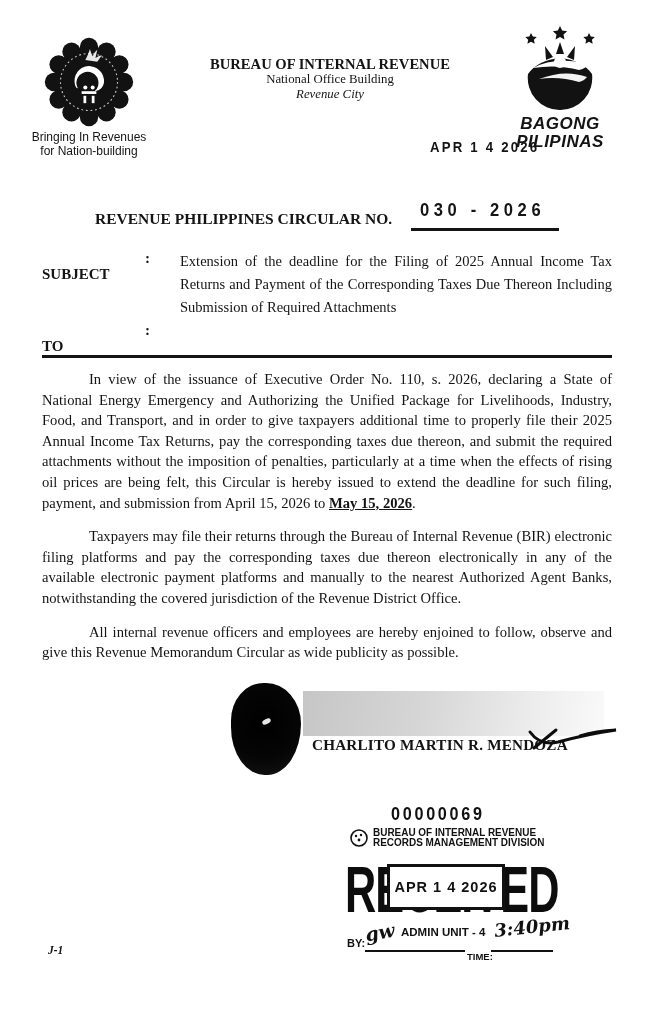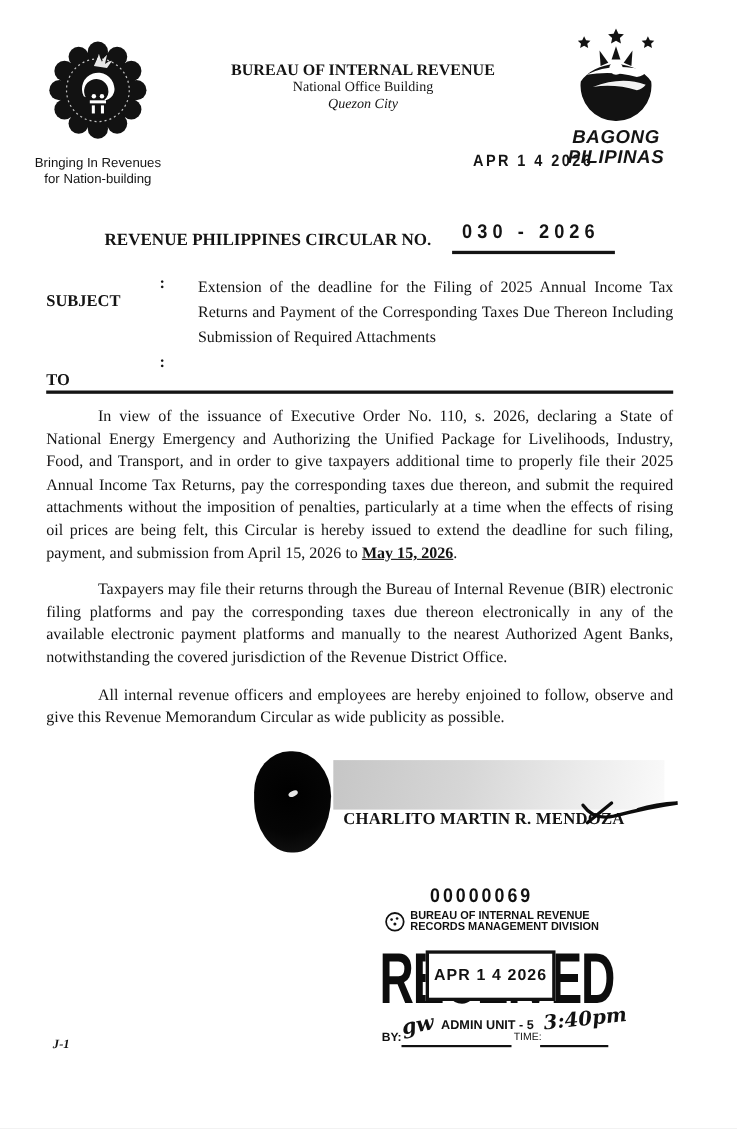--- a/index.html
+++ b/index.html
@@ -6,21 +6,21 @@
   .page{
     position:relative; width:670px; height:1026px; margin:0 auto;
     background:#fff; color:#141414; overflow:hidden;
     font-family:"Liberation Serif",serif;
   }
   .abs{position:absolute;}
 
   
   .bir-logo{left:43px; top:36px; width:92px; height:92px;}
   .tagline{left:14px; top:130px; width:150px; text-align:center;
-    font-family:"Liberation Sans",sans-serif; font-size:12px; line-height:14px; font-weight:500;margin-top:11px;}
+    font-family:"Liberation Sans",sans-serif; font-size:12px; line-height:14px; font-weight:500;}
   .center-head{left:165px; top:56px; width:330px; text-align:center;}
   .center-head .h1{font-size:12.8px; line-height:15px;}
   .center-head .h3{font-size:14.6px; line-height:16px; font-weight:bold;}
   .center-head .h4{font-size:12.8px; line-height:15px;}
   .center-head .h5{font-size:12.8px; line-height:15px; font-style:italic;}
   .bagong{left:498px; top:24px; width:124px; text-align:center;}
   .bagong-text{font-family:"Liberation Sans",sans-serif; font-weight:bold; font-style:italic;
     font-size:17px; line-height:16px; letter-spacing:.5px; margin-top:2px;}
   .head-date{left:430px; top:138px; font-family:"Liberation Sans",sans-serif;
     font-weight:bold; font-size:15px; letter-spacing:2.5px;
@@ -77,21 +77,21 @@
     white-space:nowrap; color:#0d0d0d;}
   .st-datebox{position:absolute; left:42px; top:60px; width:112px; height:40px;
     background:#fff; border:3px solid #111; z-index:3;
     display:flex; align-items:center; justify-content:center;}
   .st-datebox span{font-weight:bold; font-size:14.5px; letter-spacing:1px; white-space:nowrap;}
   .st-by{position:absolute; left:2px; top:133px; font-weight:bold; font-size:11px;}
   .st-by-value{position:absolute; left:20px; top:117px; font-family:"DejaVu Serif",serif;
     font-style:italic; font-weight:bold; font-size:19px; transform:rotate(-10deg);}
   .st-unit{position:absolute; left:56px; top:122px; font-weight:bold; font-size:11.5px;
     white-space:nowrap;}
-  .st-time-label{position:absolute; left:122px; top:133px; font-weight:normal; font-size:9.5px;}
+  .st-time-label{position:absolute; left:122px; top:147px; font-weight:bold; font-size:9.5px;}
   .st-time-value{position:absolute; left:149px; top:112px; font-family:"DejaVu Serif",serif;
     font-style:italic; font-weight:bold; font-size:18px; transform:rotate(-6deg); white-space:nowrap;}
   .st-line-by{position:absolute; left:20px; top:146px; width:100px; height:2px; background:#111;}
   .st-line-time{position:absolute; left:146px; top:146px; width:62px; height:2px; background:#111;}
 
   .page-mark{left:48px; top:944px; font-size:11.5px; font-weight:bold; font-style:italic;}
 </style>
 </head>
 <body>
 
@@ -125,21 +125,21 @@
     </svg>
   </div>
   <div class="abs tagline">
     <div>Bringing In Revenues</div>
     <div>for Nation-building</div>
   </div>
 
   <div class="abs center-head">
     <div class="h3">BUREAU OF INTERNAL REVENUE</div>
     <div class="h4">National Office Building</div>
-    <div class="h5">Quezon City</div>
+    <div class="h5">Revenue City</div>
   </div>
 
   <div class="abs bagong">
     <svg viewBox="0 0 110 86" width="110" height="86">
       <g fill="#121212">
         <path d="M55 2 l2.2 4.6 5 .6 -3.7 3.4 1 4.9 -4.5 -2.5 -4.5 2.5 1 -4.9 -3.7 -3.4 5 -.6 z"></path>
         <path d="M26 9 l1.8 3.6 4 .5 -2.9 2.7 .8 3.9 -3.7 -2 -3.6 2 .8 -3.9 -2.9 -2.7 4 -.5 z"></path>
         <path d="M84 9 l1.8 3.6 4 .5 -2.9 2.7 .8 3.9 -3.7 -2 -3.6 2 .8 -3.9 -2.9 -2.7 4 -.5 z"></path>
         <path d="M55 18 l4 12 -8 0 z"></path>
         <path d="M40 22 l8 11 -7 3 z"></path>
@@ -203,21 +203,21 @@
         <div>BUREAU OF INTERNAL REVENUE</div>
         <div>RECORDS MANAGEMENT DIVISION</div>
       </div>
     </div>
     <div class="st-received">RECEIVED</div>
     <div class="st-datebox">
       <span>APR 1 4 2026</span>
     </div>
     <div class="st-by">BY:</div>
     <div class="st-by-value">gw</div>
-    <div class="st-unit">ADMIN UNIT - 5</div>
+    <div class="st-unit">ADMIN UNIT - 4</div>
     <div class="st-time-label">TIME:</div>
     <div class="st-time-value">3:40pm</div>
     <div class="st-line-by"></div>
     <div class="st-line-time"></div>
   </div>
 
   <div class="abs page-mark">J-1</div>
 
 </div>
 

